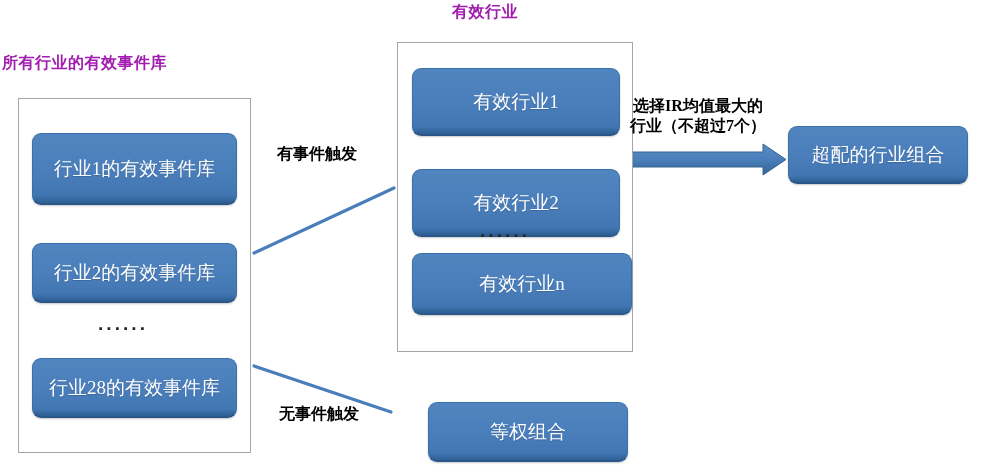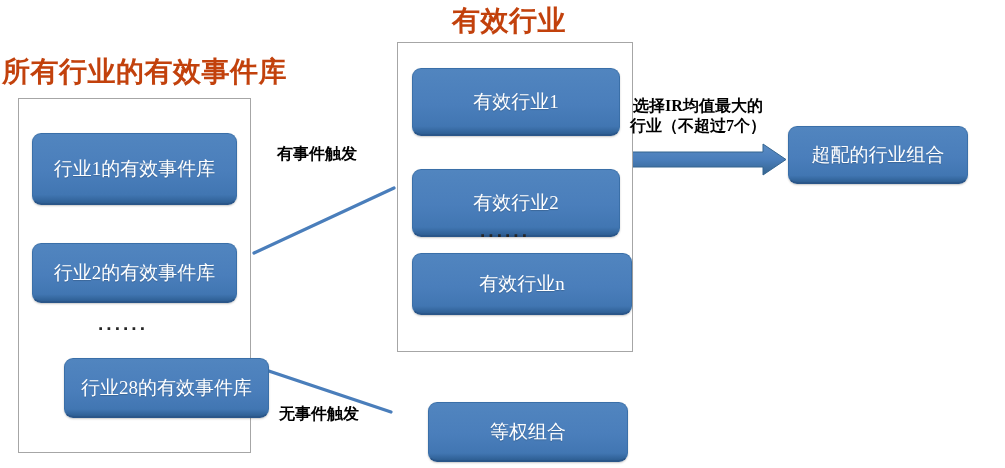--- a/index.html
+++ b/index.html
@@ -14,22 +14,22 @@
     background: #ffffff;
     overflow: hidden;
     font-family: "Liberation Serif", "DejaVu Serif", serif;
   }
 
   
   .group-title {
     position: absolute;
     font-family: "Liberation Serif", "DejaVu Serif", serif;
     font-weight: bold;
-    font-size: 28px;
-    color: #c2410c;
+    font-size: 16px;
+    color: #a21caf;
     white-space: nowrap;
     letter-spacing: 0.5px;
   }
   #title-left  { left: 2px;   top: 53px; }
   #title-mid   { left: 452px; top: 2px;  }
 
   
   .container-rect {
     position: absolute;
     background: #ffffff;
@@ -54,21 +54,21 @@
     color: #ffffff;
     font-family: "Liberation Serif", "DejaVu Serif", serif;
     font-size: 19px;
     white-space: nowrap;
     text-shadow: 0 1px 1px rgba(0,0,0,0.18);
   }
 
   
   #box-ind1  { left: 32px; top: 133px; width: 205px; height: 72px; }
   #box-ind2  { left: 32px; top: 243px; width: 205px; height: 60px; }
-  #box-ind28 { left: 32px; top: 358px; width: 205px; height: 60px; margin-left: 32px; }
+  #box-ind28 { left: 32px; top: 358px; width: 205px; height: 60px; }
 
   
   #box-val1 { left: 412px; top: 68px;  width: 208px; height: 68px; text-align: right; }
   #box-val2 { left: 412px; top: 158px; width: 208px; height: 68px; margin-top: 11px; }
   #box-valn { left: 412px; top: 253px; width: 220px; height: 62px; }
 
   
   #box-overweight { left: 788px; top: 126px; width: 180px; height: 58px; }
   #box-equal      { left: 428px; top: 402px; width: 200px; height: 60px; }
 

